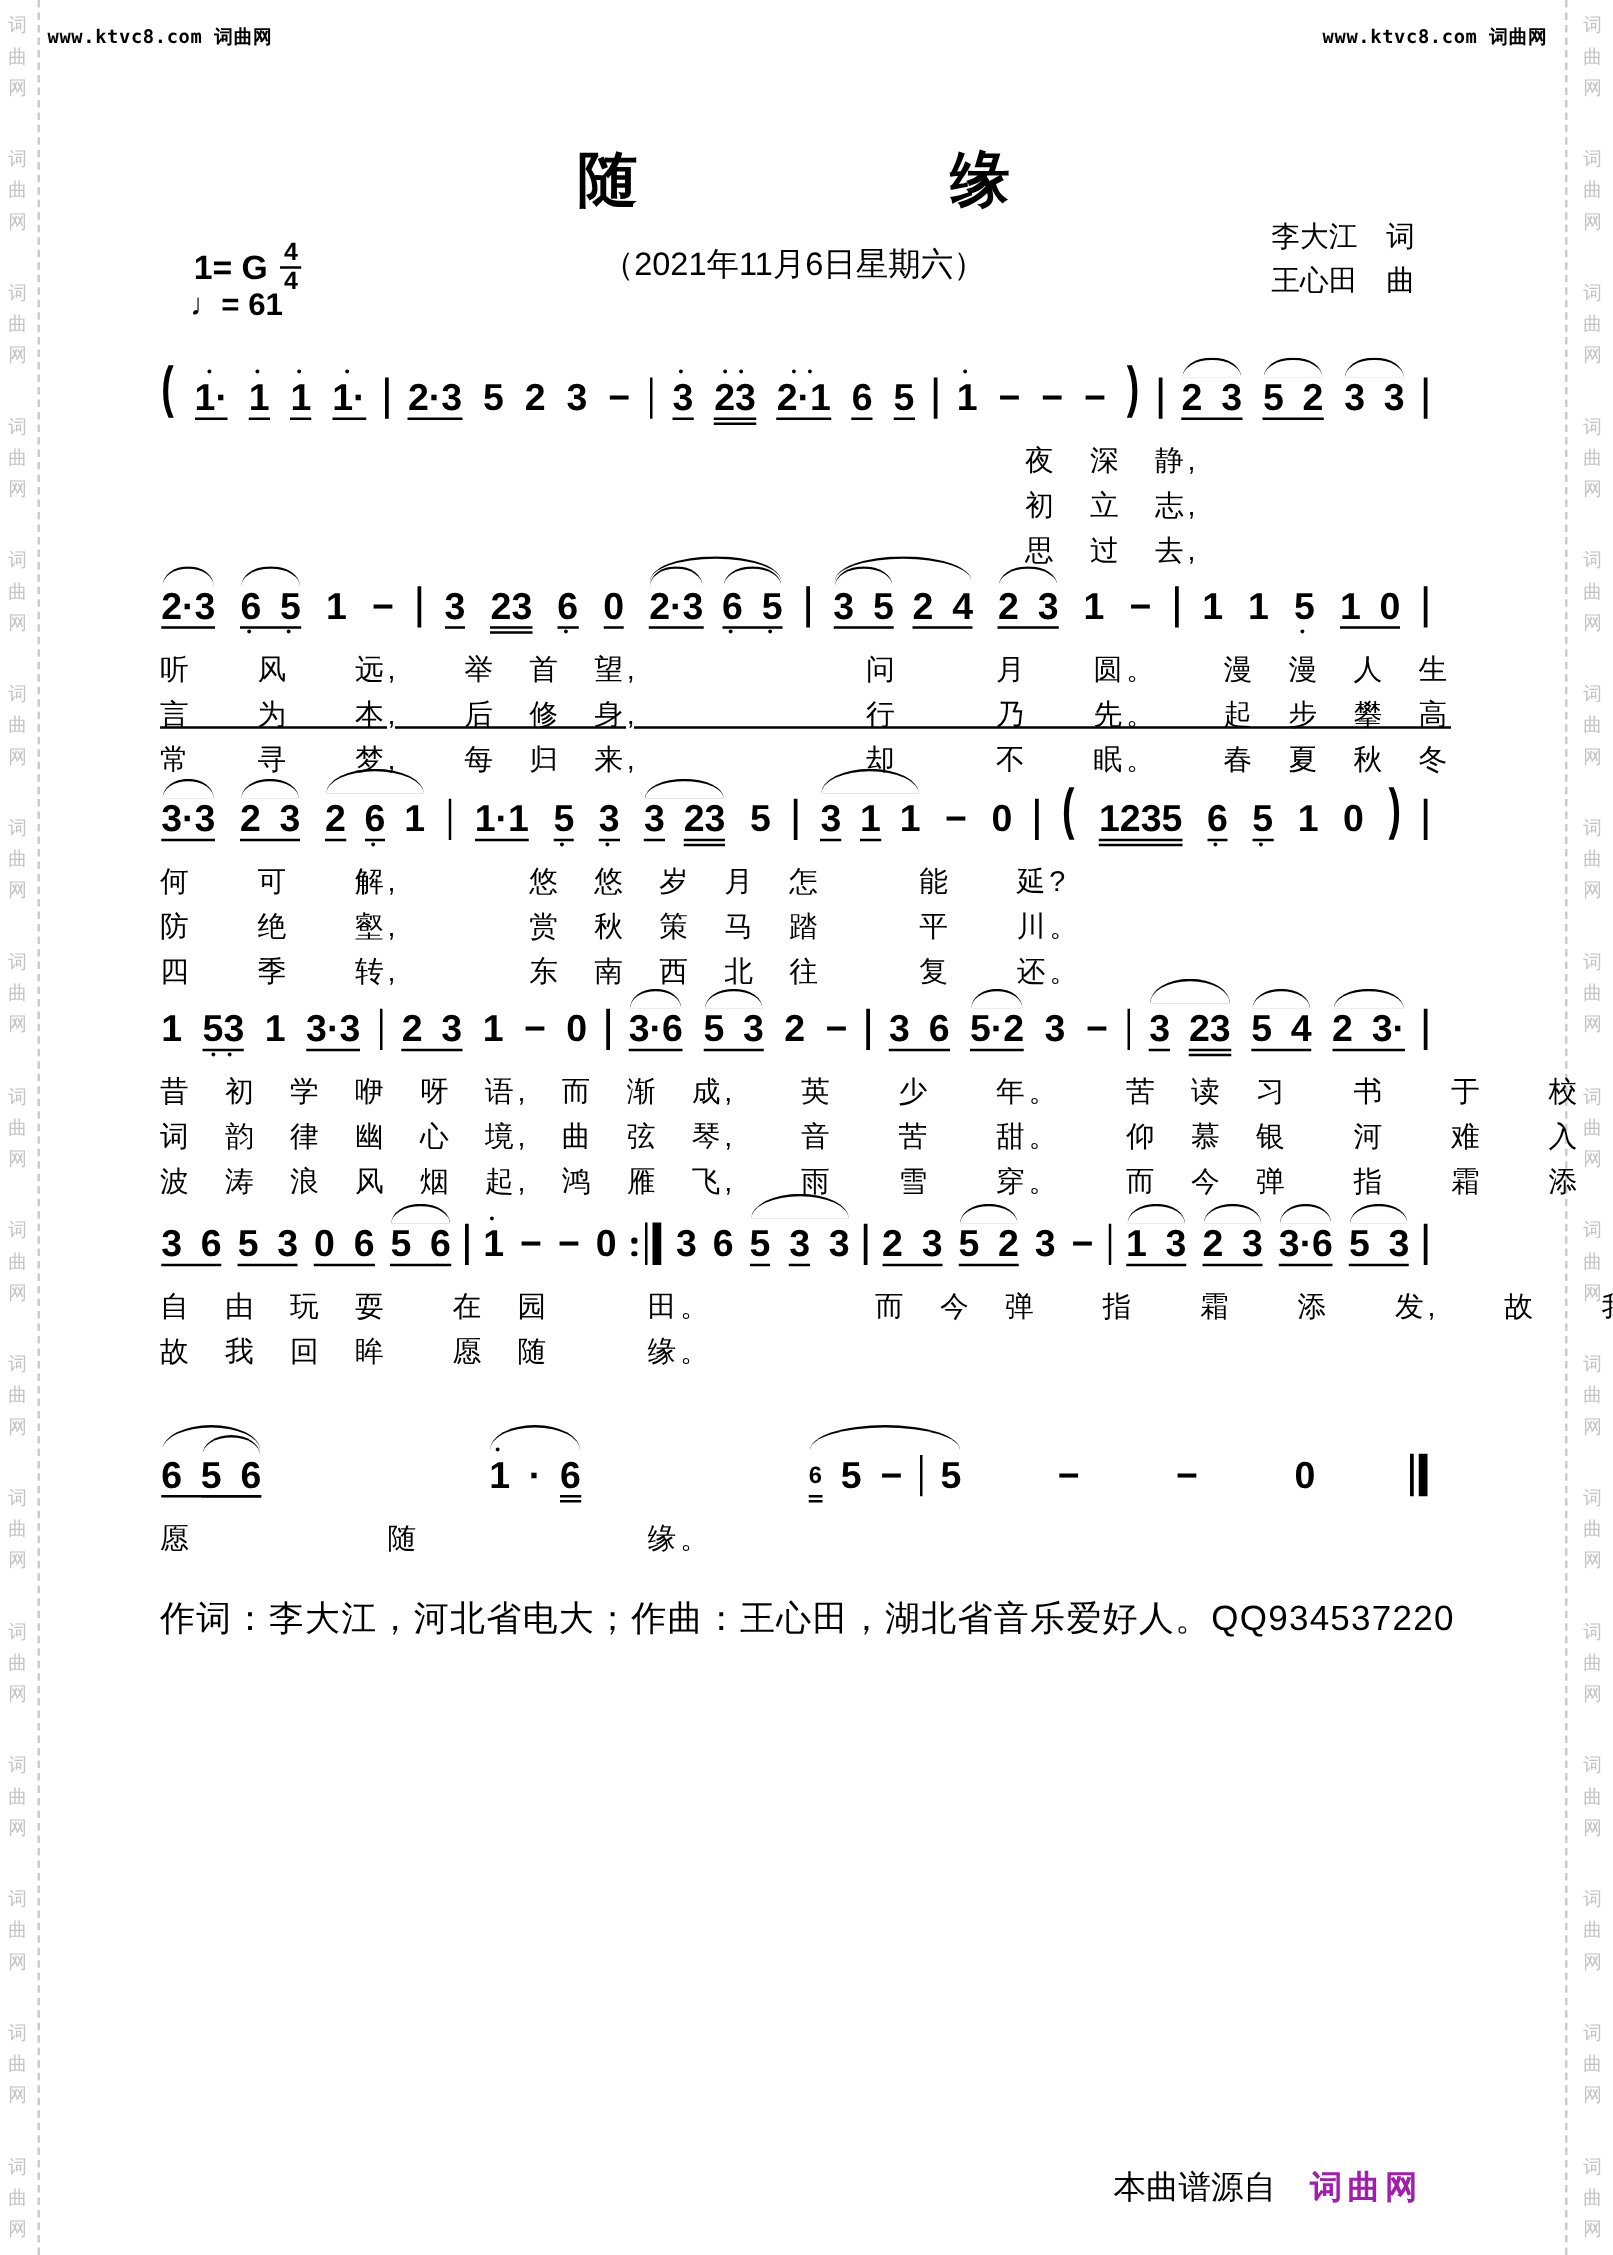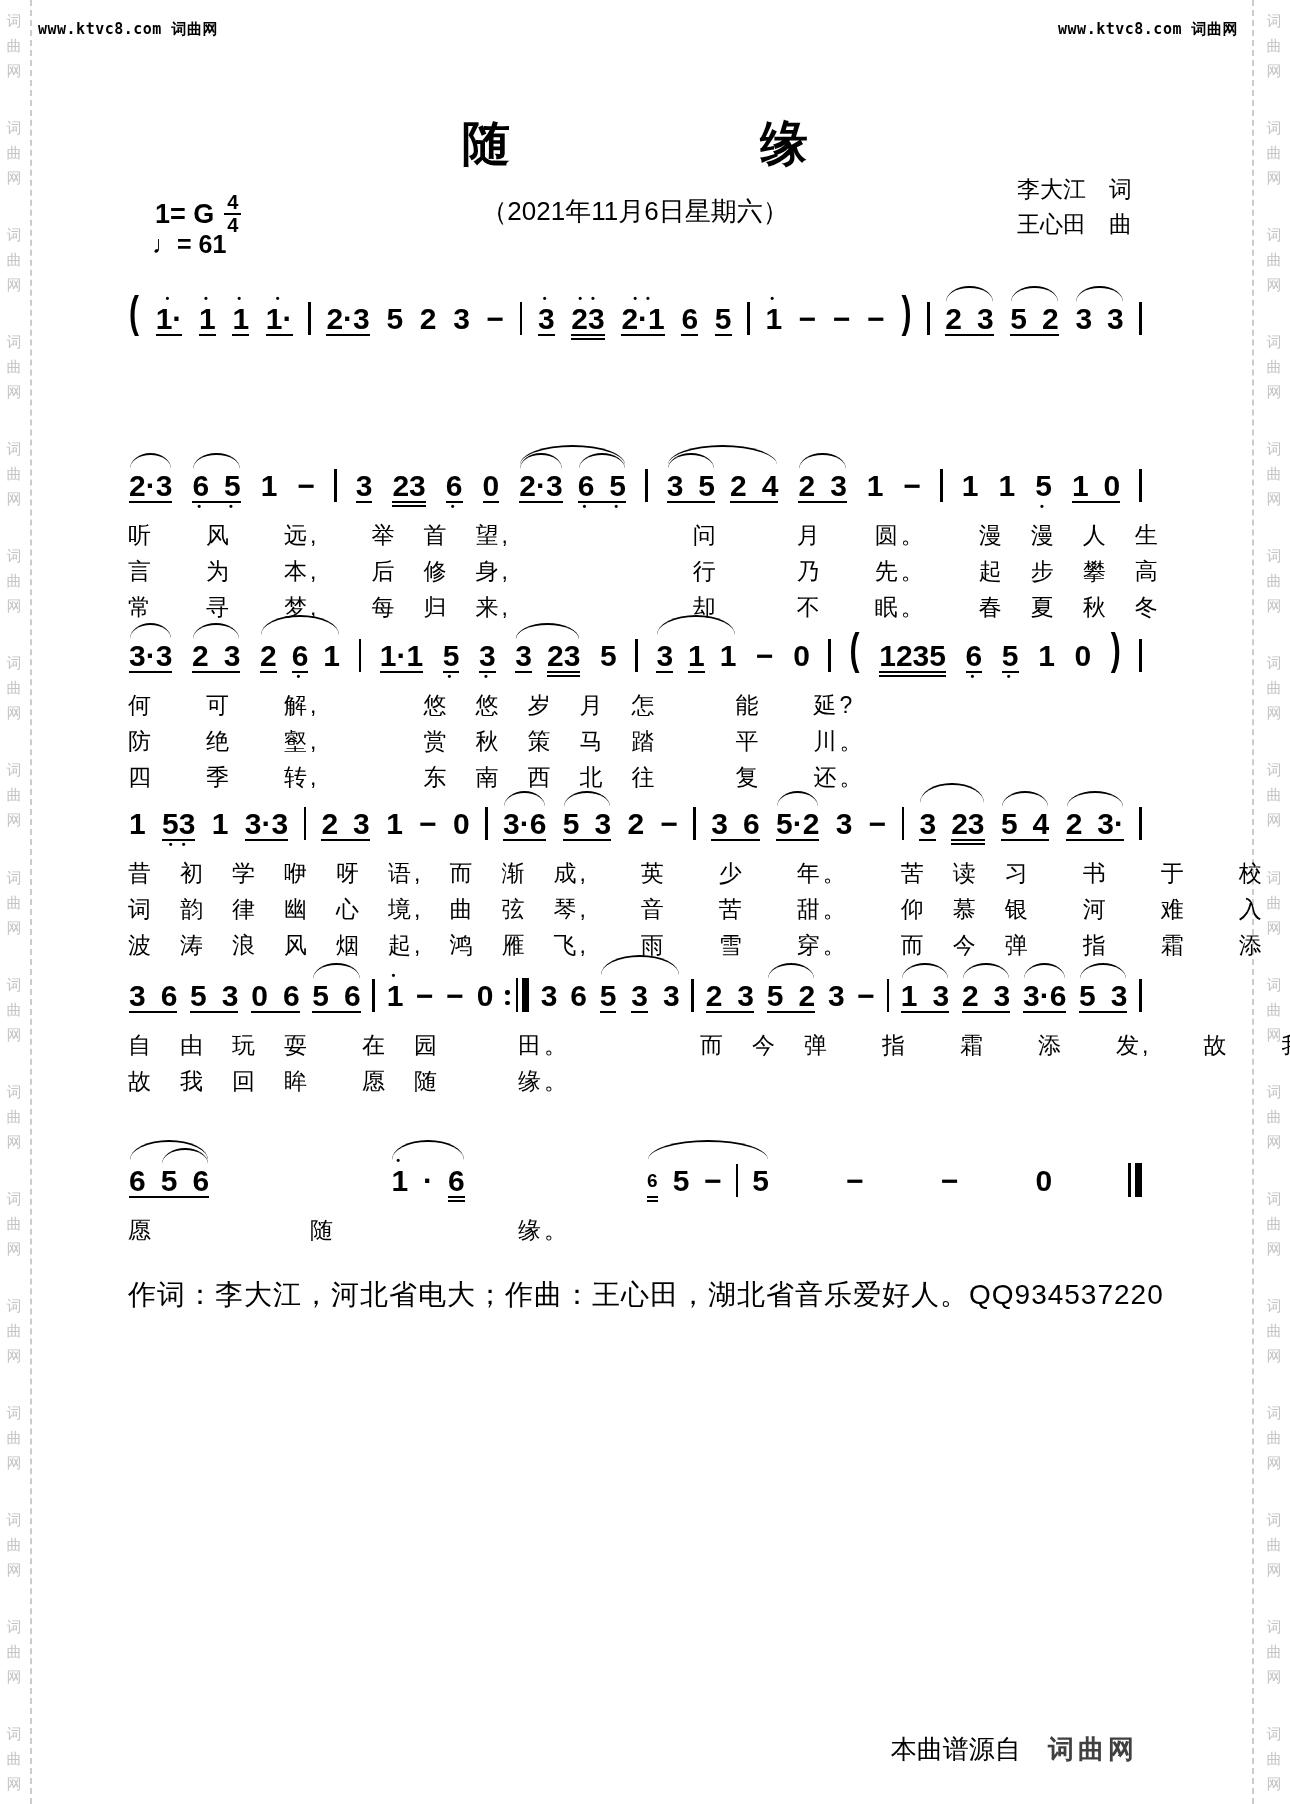--- a/index.html
+++ b/index.html
@@ -403,20 +403,25 @@
             <span class="db"></span>
           </span>
           <span class="note">
             <span class="da"></span>
             <span class="txt">3</span>
             <span class="db"></span>
           </span>
         </span>
         <span class="bar"></span>
       </div>
+      <div class="lyrics">
+        <div class="lyr" style="padding-left: 692px;">夜　深　静,</div>
+        <div class="lyr" style="padding-left: 692px;">初　立　志,</div>
+        <div class="lyr" style="padding-left: 692px;">思　过　去,</div>
+      </div>
     </div>
     <div class="line-block" style="top: 460px;">
       <div class="score-line">
         <span class="note u1 slur">
           <span class="da"></span>
           <span class="txt">2·3</span>
           <span class="db"></span>
         </span>
         <span class="group u1 slur">
           <span class="note">
@@ -554,21 +559,21 @@
           <span class="note">
             <span class="da"></span>
             <span class="txt">0</span>
             <span class="db"></span>
           </span>
         </span>
         <span class="bar"></span>
       </div>
       <div class="lyrics">
         <div class="lyr" style="padding-left: 0px;">听　　风　　远,　　举　首　望,　　　　　　　问　　　月　　圆。　　漫　漫　人　生</div>
-        <div class="lyr" style="padding-left: 0px;">言　　为　　本,　　后　修　身,　　　　　　　行　　　乃　　先。　　起　步　攀　高</div>
+        <div class="lyr" style="padding-left: 0px; text-decoration: underline;">言　　为　　本,　　后　修　身,　　　　　　　行　　　乃　　先。　　起　步　攀　高</div>
         <div class="lyr" style="padding-left: 0px;">常　　寻　　梦,　　每　归　来,　　　　　　　却　　　不　　眠。　　春　夏　秋　冬</div>
       </div>
     </div>
     <div class="line-block" style="top: 630px;">
       <div class="score-line">
         <span class="note u1 slur">
           <span class="da"></span>
           <span class="txt">3·3</span>
           <span class="db"></span>
         </span>
@@ -1132,14 +1137,14 @@
       </div>
       <div class="lyrics">
         <div class="lyr" style="padding-left: 0px;">愿　　　　　　随　　　　　　　缘。</div>
       </div>
     </div>
   </div>
 
 <div class="credits">作词：李大江，河北省电大；作曲：王心田，湖北省音乐爱好人。QQ934537220</div>
 <div class="footer">
   <span>本曲谱源自</span>
-  <span class="brand" id="brand" style="color: #404040;">词曲网</span>
+  <span class="brand" id="brand" style="color: #a21caf;">词曲网</span>
 </div>
 
 </body></html>

